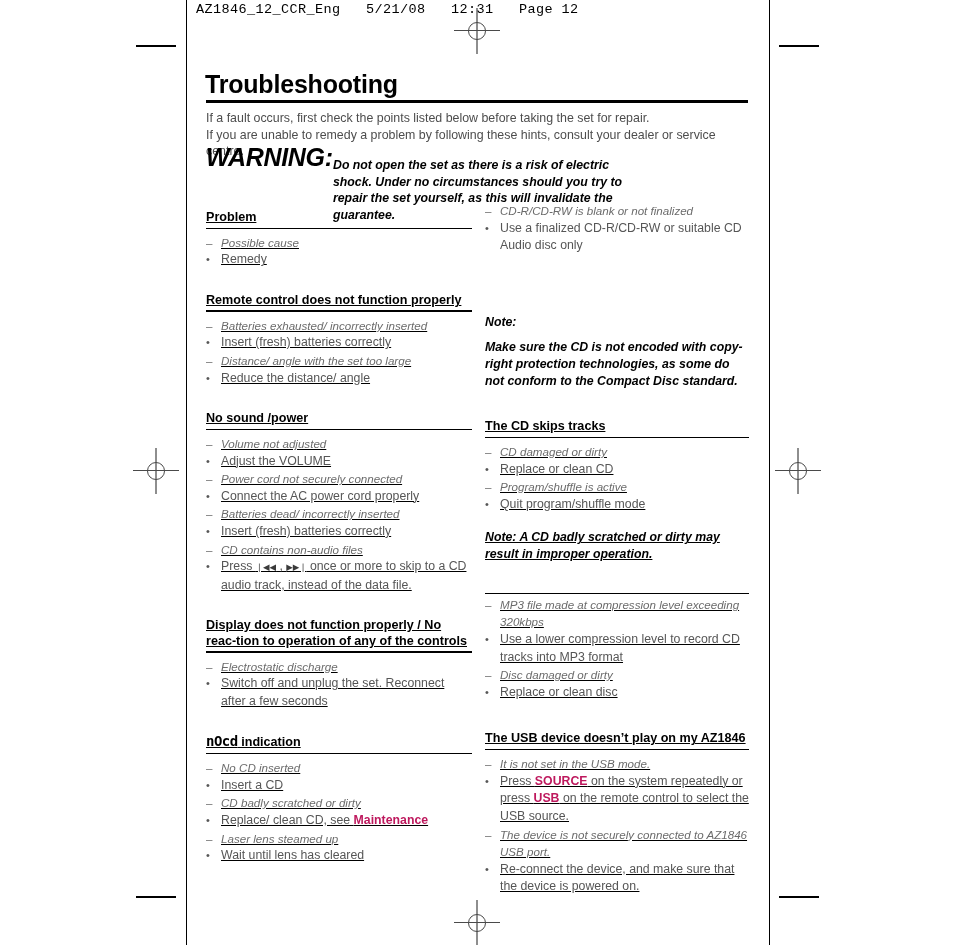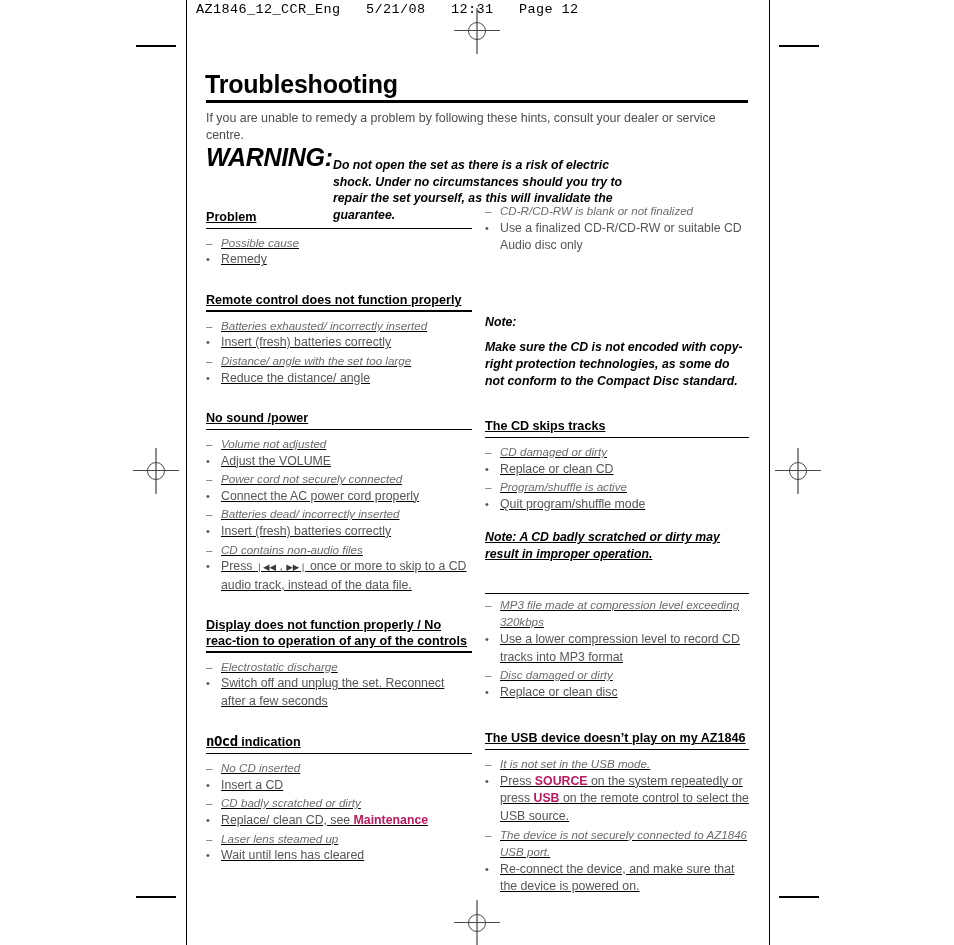--- a/index.html
+++ b/index.html
@@ -122,20 +122,21 @@
       <div class="rh"></div>
       <div class="rc"></div>
   </div>
 
   <div class="hdr">AZ1846_12_CCR_Eng   5/21/08   12:31   Page 12</div>
 
   <div class="title">Troubleshooting</div>
   <div class="title-rule"></div>
 
   <div class="intro">
+    <p>If a fault occurs, first check the points listed below before taking the set for repair.</p>
     <p>If you are unable to remedy a problem by following these hints, consult your dealer or service centre.</p>
   </div>
 
   <div class="warnrow">
     <div class="warnlabel">WARNING:</div>
     <div class="warntext">Do not open the set as there is a risk of electric shock. Under no circumstances should you try to repair the set yourself, as this will invalidate the guarantee.</div>
   </div>
 
   <div class="col col-left" id="col-left">
       <div class="sect">

